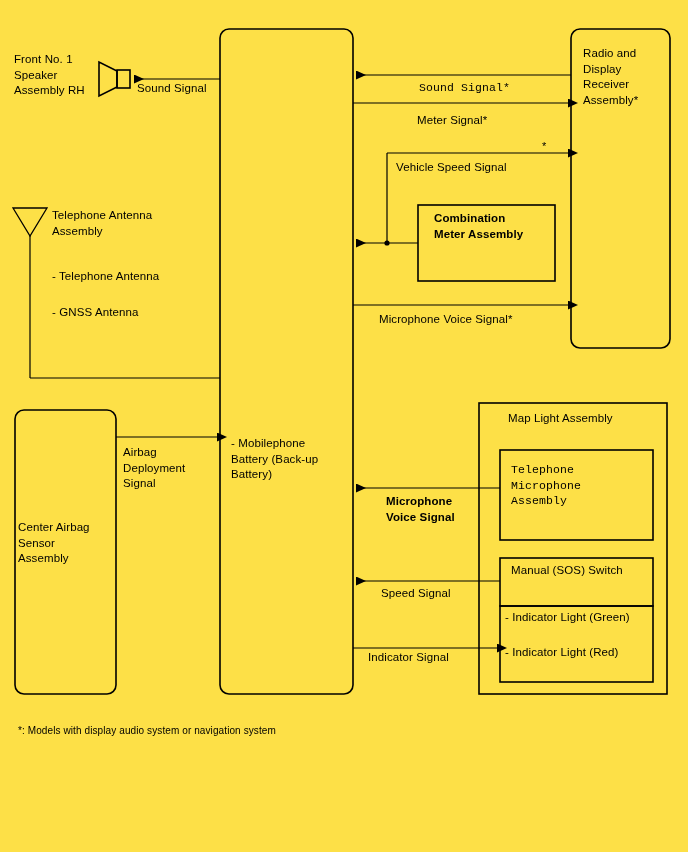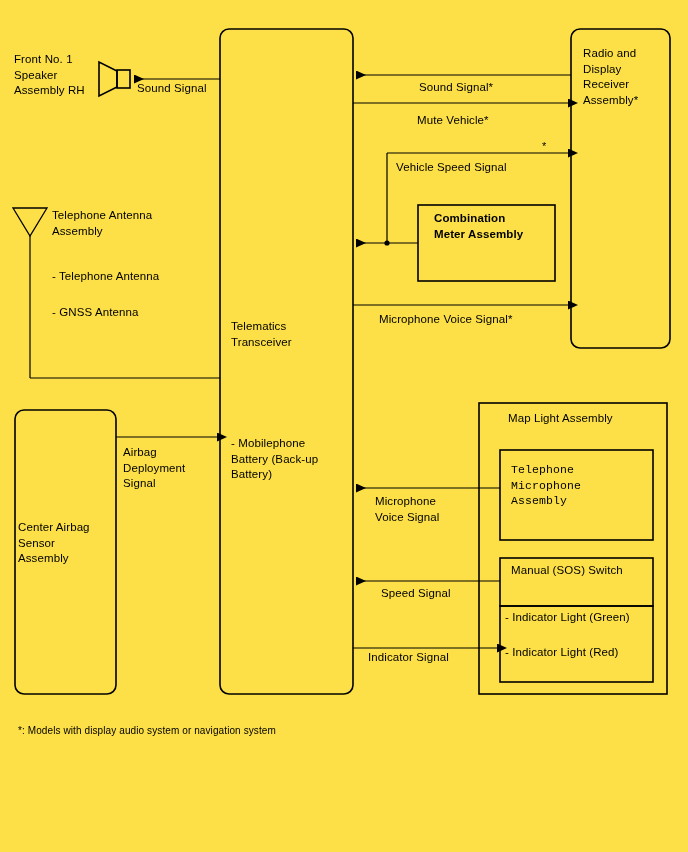--- a/index.html
+++ b/index.html
@@ -111,35 +111,33 @@
 
   <div class="lbl" style="left:137px; top:81px;">Sound Signal</div>
 
   <div class="lbl" style="left:52px; top:208px; width:140px;">Telephone Antenna
 Assembly</div>
 
   <div class="lbl" style="left:52px; top:269px;">- Telephone Antenna</div>
 
   <div class="lbl" style="left:52px; top:305px;">- GNSS Antenna</div>
 
-  <div class="lbl" style="left:231px; top:319px; width:110px;">Telematics
-Transceiver</div>
 
   <div class="lbl" style="left:231px; top:436px; width:115px;">- Mobilephone
 Battery (Back-up
 Battery)</div>
 
   <div class="lbl" style="left:583px; top:46px; width:90px;">Radio and
 Display
 Receiver
 Assembly*</div>
 
-  <div class="lbl" style="left:419px; top:80px;">Sound Signal*</div>
+  <div class="lbl" style="left:419px; top:80px;font-family:Liberation Mono, monospace;">Sound Signal*</div>
 
-  <div class="lbl" style="left:417px; top:113px;">Mute Vehicle*</div>
+  <div class="lbl" style="left:417px; top:113px;">Meter Signal*</div>
 
   <div class="lbl" style="left:396px; top:160px;">Vehicle Speed Signal</div>
 
   <div class="star-mark" style="left:542px; top:141px;">*</div>
 
   <div class="lbl" style="left:434px; top:211px; width:115px;font-weight:bold;">Combination
 Meter Assembly</div>
 
   <div class="lbl" style="left:379px; top:312px;">Microphone Voice Signal*</div>
 
@@ -149,21 +147,21 @@
 
   <div class="lbl" style="left:123px; top:445px; width:80px;">Airbag
 Deployment
 Signal</div>
 
   <div class="lbl" style="left:508px; top:411px;">Map Light Assembly</div>
 
   <div class="lbl" style="left:511px; top:462px; width:140px;font-family:Liberation Mono, monospace;">Telephone Microphone
 Assembly</div>
 
-  <div class="lbl" style="left:375px; top:494px; width:80px;">Microphone
+  <div class="lbl" style="left:386px; top:494px; width:80px;font-weight:bold;">Microphone
 Voice Signal</div>
 
   <div class="lbl" style="left:511px; top:563px;">Manual (SOS) Switch</div>
 
   <div class="lbl" style="left:381px; top:586px;">Speed Signal</div>
 
   <div class="lbl" style="left:505px; top:610px;">- Indicator Light (Green)</div>
 
   <div class="lbl" style="left:505px; top:645px;text-align:right;">- Indicator Light (Red)</div>
 

